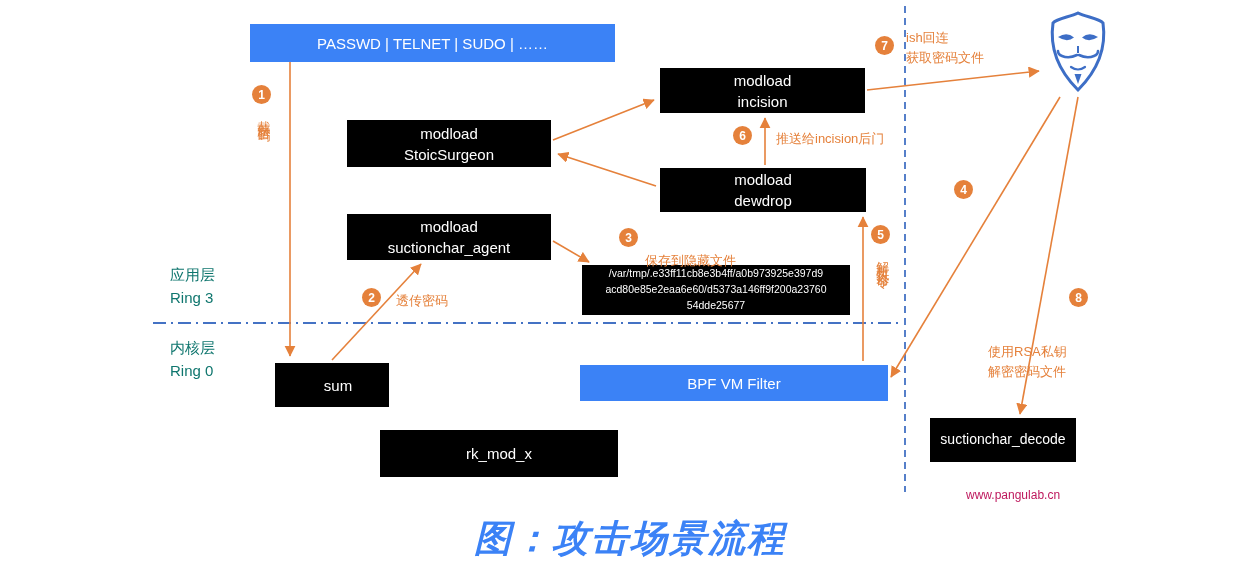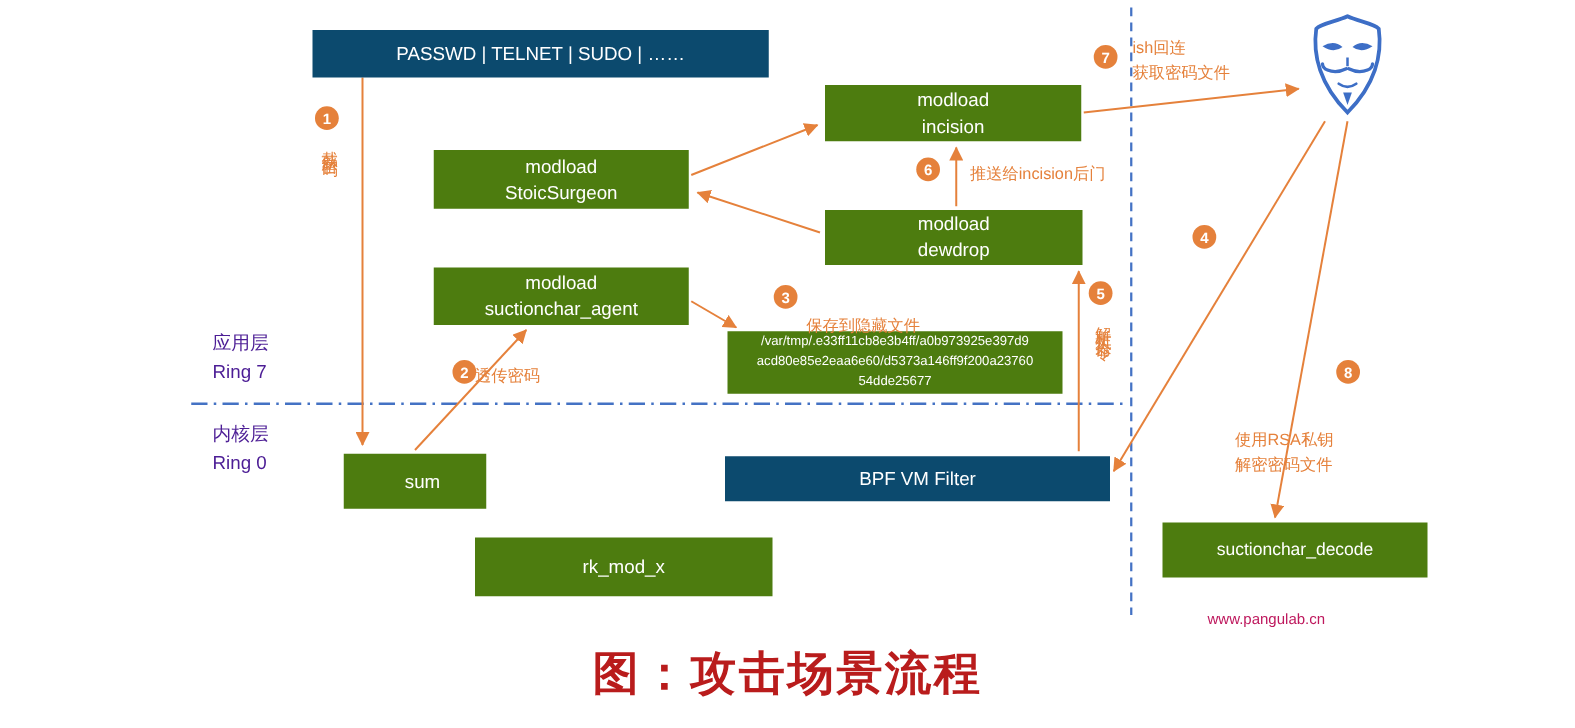--- a/index.html
+++ b/index.html
@@ -1,32 +1,32 @@
 <!DOCTYPE html>
 <html><head>
 <meta charset="utf-8">
 <style>
   * { margin:0; padding:0; box-sizing:border-box; }
   html,body { background:#ffffff; font-family:"Liberation Sans", sans-serif; }
   .stage { position:relative; width:1260px; height:582px; background:#fff; overflow:hidden; }
   .lines { position:absolute; left:0; top:0; width:1260px; height:582px; }
   .box { position:absolute; display:flex; align-items:center; justify-content:center;
          text-align:center; color:#fff; font-size:15px; line-height:1.4; white-space:pre-line; }
-  .box.orange { background:#4d7c0f; }
-  .box.blue   { background:#0c4a6e; }
+  .box.orange { background:#000000; }
+  .box.blue   { background:#3b82f6; }
   .box.hash   { font-size:10.5px; line-height:1.5; padding:2px 6px; }
   .box.small  { font-size:14px; }
   .badge { position:absolute; width:19px; height:19px; border-radius:50%;
            background:#E5813B; color:#fff; font-size:12px; font-weight:bold;
            display:flex; align-items:center; justify-content:center; }
   .slabel { position:absolute; color:#E5813B; font-size:13px; line-height:1.55; white-space:pre-line; }
   .slabel.vertical { writing-mode:vertical-rl; letter-spacing:3px; }
-  .layer-label { position:absolute; color:#4c1d95; font-size:15px; line-height:1.55; }
+  .layer-label { position:absolute; color:#0f766e; font-size:15px; line-height:1.55; }
   .caption { position:absolute; left:0; right:0; top:514px; text-align:center;
-             font-size:37px; font-weight:bold; color:#b91c1c; letter-spacing:2px; }
+             font-size:37px; font-weight:bold; color:#3b82f6; letter-spacing:2px;font-style:italic; }
   .watermark { position:absolute; left:966px; top:488px; font-size:12px; color:#be185d; }
   .mask { position:absolute; left:1043px; top:10px; width:70px; height:84px; }
 </style>
 </head>
 <body>
 
 <div class="stage">
 
   <svg class="lines" width="1260" height="582" viewBox="0 0 1260 582">
     <defs>
@@ -59,36 +59,36 @@
   <div class="box orange" style="left:660px; top:168px; width:206px; height:44px;"><span>modload
 dewdrop</span></div>
   <div class="box orange" style="left:347px; top:214px; width:204px; height:46px;"><span>modload
 suctionchar_agent</span></div>
   <div class="box orange hash" style="left:582px; top:265px; width:268px; height:50px;"><span>/var/tmp/.e33ff11cb8e3b4ff/a0b973925e397d9
 acd80e85e2eaa6e60/d5373a146ff9f200a23760
 54dde25677</span></div>
   <div class="box orange" style="left:275px; top:363px; width:114px; height:44px;padding-left:12px;"><span>sum</span></div>
   <div class="box orange" style="left:380px; top:430px; width:238px; height:47px;"><span>rk_mod_x</span></div>
   <div class="box blue" style="left:580px; top:365px; width:308px; height:36px;"><span>BPF VM Filter</span></div>
-  <div class="box orange small" style="left:930px; top:418px; width:212px; height:44px;"><span>suctionchar_decode</span></div>
+  <div class="box orange small" style="left:930px; top:418px; width:146px; height:44px;"><span>suctionchar_decode</span></div>
 
   <div class="layer-label" style="left:170px; top:263px;">
     <div>应用层</div>
-    <div>Ring 7</div>
+    <div>Ring 3</div>
   </div>
   <div class="layer-label" style="left:170px; top:336px;">
     <div>内核层</div>
     <div>Ring 0</div>
   </div>
 
   <div class="badge" style="left:252px; top:85px;">1</div>
   <div class="slabel vertical" style="left:253px; top:110px;">截获密码</div>
 
   <div class="badge" style="left:362px; top:288px;">2</div>
-  <div class="slabel" style="left:380px; top:291px;">透传密码</div>
+  <div class="slabel" style="left:396px; top:291px;">透传密码</div>
 
   <div class="badge" style="left:619px; top:228px;">3</div>
   <div class="slabel" style="left:645px; top:231px;margin-top:20px;">保存到隐藏文件</div>
 
   <div class="badge" style="left:954px; top:180px;">4</div>
 
   <div class="badge" style="left:871px; top:225px;">5</div>
   <div class="slabel vertical" style="left:872px; top:251px;">解析执行命令</div>
 
   <div class="badge" style="left:733px; top:126px;">6</div>

